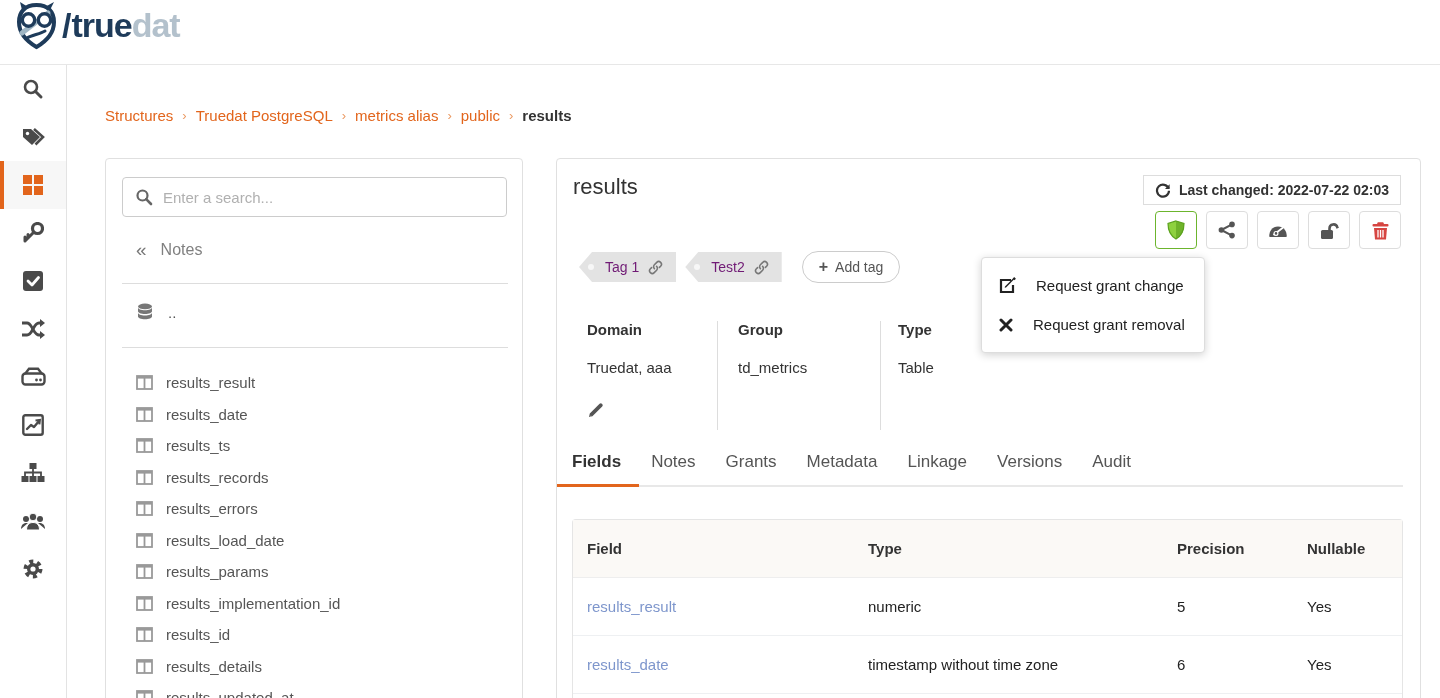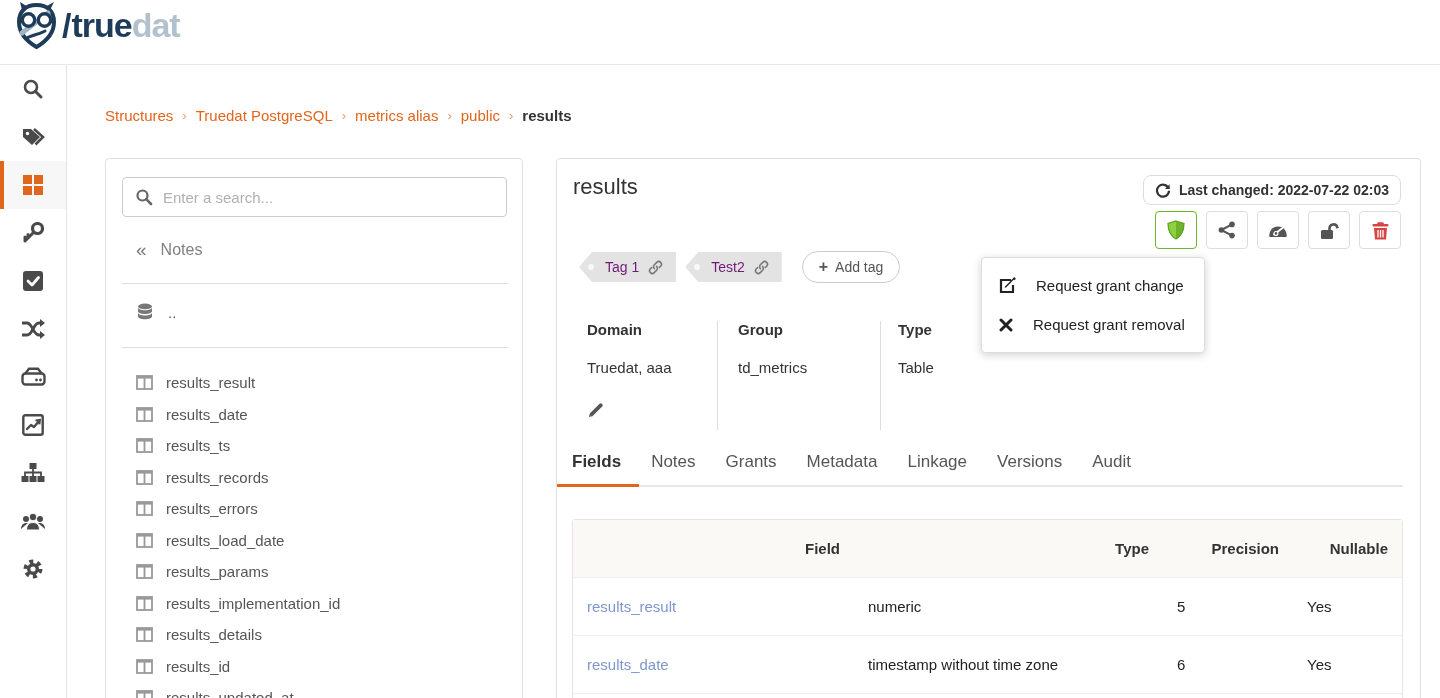--- a/index.html
+++ b/index.html
@@ -46,21 +46,21 @@
   .lp-divider { position:absolute; left:16px; width:386px; border-top:1px solid #ddd; }
   .parent-row { position:absolute; left:30px; top:144px; display:flex; align-items:center; gap:14px;
     color:#555; font-size:15px; cursor:pointer; }
   .field-list { position:absolute; left:0; top:208px; width:418px; }
   .field-item { height:31.5px; display:flex; align-items:center; gap:13px; padding-left:30px;
     font-size:15px; color:#555; cursor:pointer; }
 
   
   .main-title { position:absolute; left:16px; top:15px; font-size:22px; color:#333; }
   .last-changed { position:absolute; right:19px; top:16px; height:30px; border:1px solid #ddd;
-    border-radius:8px; background:#fff; display:flex; align-items:center; gap:8px; padding:0 11px;
+    border-radius:0; background:#fff; display:flex; align-items:center; gap:8px; padding:0 11px;
     font-size:14px; font-weight:bold; color:#333; cursor:pointer; }
   .action-row { position:absolute; right:19px; top:52px; display:flex; gap:9px; }
   .act-btn { width:42px; height:38px; border:1px solid #ddd; border-radius:4px; background:#fff;
     display:flex; align-items:center; justify-content:center; cursor:pointer; }
   .act-btn.green { border-color:#6cb52d; }
 
   .tags-row { position:absolute; left:22px; top:92px; display:flex; align-items:center; gap:9px; }
   .tag-chip { position:relative; height:30px; background:#e3e3e3; color:#701a75; font-size:14px;
     display:flex; align-items:center; gap:9px; padding:0 13px 0 26px; cursor:pointer;
     clip-path:polygon(13px 0, 100% 0, 100% 100%, 13px 100%, 0 50%); }
@@ -88,21 +88,21 @@
   .tab { font-size:17px; color:#555; padding:0 0 13px 0; margin-right:30px; cursor:pointer; position:relative; }
   .tab.active { color:#333; font-weight:bold; }
   .tab.active::after { content:""; position:absolute; left:-18px; right:-18px; bottom:-2px; height:3px; background:#e2651c; }
 
   .ftable { position:absolute; left:15px; top:360px; width:831px; border:1px solid #e5e5e5;
     border-radius:4px 4px 0 0; border-bottom:none; }
   .ft-row { display:flex; }
   .ft-row.head { background:#fbf9f6; border-bottom:1px solid #eee; }
   .ft-row.body { border-bottom:1px solid #eef0f2; background:#fff; }
   .ft-cell { font-size:15px; padding:20px 14px; color:#222; }
-  .ft-row.head .ft-cell { font-weight:bold; color:#333;text-align:right; }
+  .ft-row.head .ft-cell { font-weight:bold; color:#333; }
   .c0 { width:281px; } .c1 { width:309px; } .c2 { width:130px; } .c3 { width:109px; }
   .field-link { color:#7e96cc; cursor:pointer; }
 
   svg { display:block; }
 </style>
 </head>
 <body>
 
 <div class="page">
 
@@ -355,31 +355,31 @@
           <span>results_implementation_id</span>
         </div>
       <div class="field-item">
           <span>
             <svg width="17" height="15" viewBox="0 0 17 15">
               <rect x="1" y="1" width="15" height="13" fill="none" stroke="#999" stroke-width="1.8"></rect>
               <line x1="8.5" y1="1" x2="8.5" y2="14" stroke="#999" stroke-width="1.8"></line>
               <rect x="1" y="1" width="15" height="2.6" fill="#999"></rect>
             </svg>
           </span>
+          <span>results_id</span>
+        </div>
+      <div class="field-item">
+          <span>
+            <svg width="17" height="15" viewBox="0 0 17 15">
+              <rect x="1" y="1" width="15" height="13" fill="none" stroke="#999" stroke-width="1.8"></rect>
+              <line x1="8.5" y1="1" x2="8.5" y2="14" stroke="#999" stroke-width="1.8"></line>
+              <rect x="1" y="1" width="15" height="2.6" fill="#999"></rect>
+            </svg>
+          </span>
           <span>results_details</span>
-        </div>
-      <div class="field-item">
-          <span>
-            <svg width="17" height="15" viewBox="0 0 17 15">
-              <rect x="1" y="1" width="15" height="13" fill="none" stroke="#999" stroke-width="1.8"></rect>
-              <line x1="8.5" y1="1" x2="8.5" y2="14" stroke="#999" stroke-width="1.8"></line>
-              <rect x="1" y="1" width="15" height="2.6" fill="#999"></rect>
-            </svg>
-          </span>
-          <span>results_id</span>
         </div>
       <div class="field-item">
           <span>
             <svg width="17" height="15" viewBox="0 0 17 15">
               <rect x="1" y="1" width="15" height="13" fill="none" stroke="#999" stroke-width="1.8"></rect>
               <line x1="8.5" y1="1" x2="8.5" y2="14" stroke="#999" stroke-width="1.8"></line>
               <rect x="1" y="1" width="15" height="2.6" fill="#999"></rect>
             </svg>
           </span>
           <span>results_updated_at</span>

